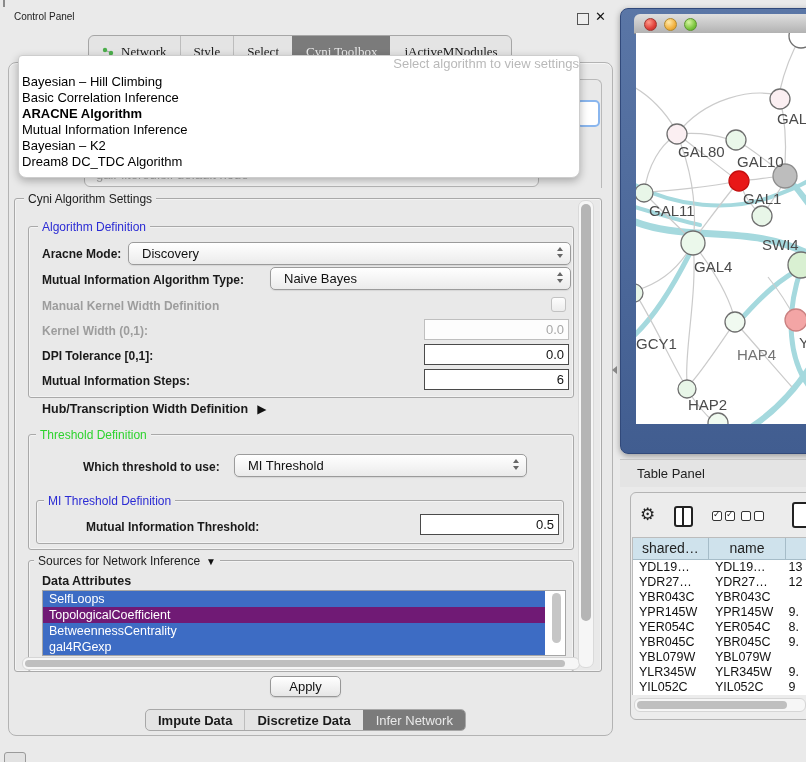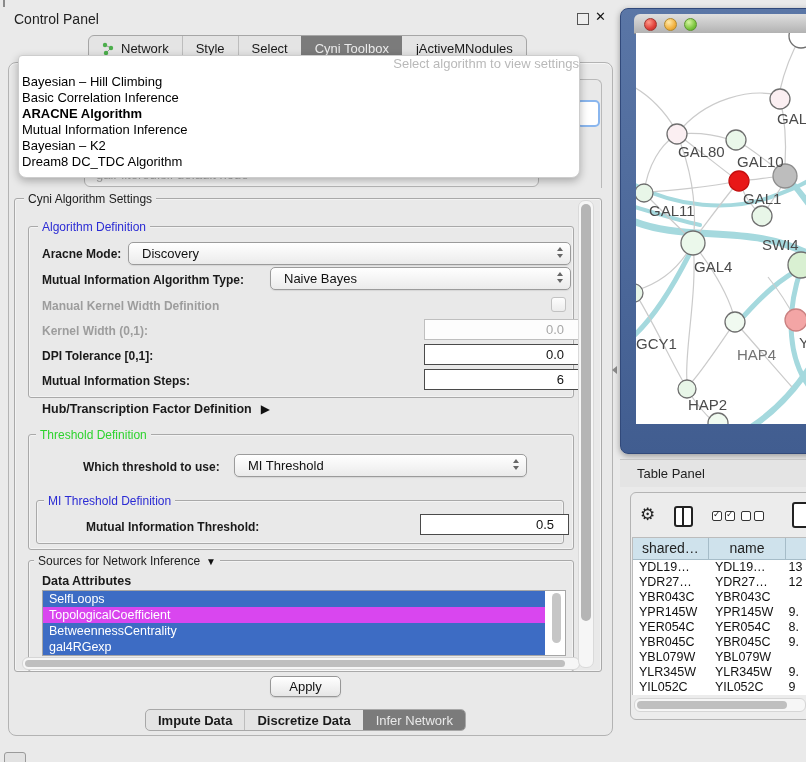--- a/index.html
+++ b/index.html
@@ -1,26 +1,26 @@
 <!DOCTYPE html>
 <html><head>
 <meta charset="utf-8">
 <style>
   html,body{margin:0;padding:0;background:#dcdcdc;}
   .app{position:relative;width:806px;height:762px;background:#eaeaea;overflow:hidden;
        font-family:"Liberation Sans","DejaVu Sans",sans-serif;color:#1c1c1c;}
   .abs{position:absolute;}
   
   .top-notch{left:3px;top:0;width:2px;height:7px;background:#8a8a8a;}
-  .cp-title{left:14px;top:11px;font-size:14px;color:#222;}
+  .cp-title{left:14px;top:11px;font-size:10px;color:#222;}
   .cp-float{left:577px;top:13px;width:10px;height:10px;border:1.5px solid #555;background:#eee;}
   .cp-close{left:595px;top:9px;font-size:13px;font-weight:bold;color:#111;}
   .tabbar{left:88px;top:35px;height:24px;display:flex;align-items:stretch;background:#e4e4e4;
           border:1px solid #a6a6a6;border-radius:6px;overflow:hidden;}
-  .tab{display:flex;align-items:center;padding:0 13px;font-size:13px;color:#1a1a1a;background:transparent;}
+  .tab{display:flex;align-items:flex-end;padding:0 13px;font-size:13px;color:#1a1a1a;background:transparent;font-family:Liberation Serif, serif;}
   .tab + .tab{border-left:1px solid #bdbdbd;}
   .tab.selected{background:#7b7b7b;color:#ececec;border-left-color:transparent;}
   .tab.selected + .tab{border-left-color:transparent;}
   .net-ico{width:13px;height:13px;margin-right:6px;}
   .main-panel{left:8px;top:62px;width:603px;height:672px;background:#e9e9e9;border:1px solid #b3b3b3;
               border-radius:8px;box-shadow:inset 0 1px 0 #f6f6f6;}
   
   .popup{left:18px;top:55px;width:560px;height:121px;background:#ffffff;border:1px solid #cdcdcd;
          border-radius:4px 4px 8px 8px;box-shadow:0 3px 8px rgba(0,0,0,.28);z-index:9;}
   .popup-prompt{text-align:right;color:#b9b9b9;font-size:13px;height:18px;}
@@ -41,21 +41,21 @@
   .flabel{position:absolute;font-size:12px;font-weight:bold;color:#1a1a1a;white-space:nowrap;}
   .flabel.dis{color:#9d9d9d;}
   .combo{position:absolute;height:21px;border:1px solid #9b9b9b;border-radius:5px;
          background:linear-gradient(#ffffff,#ebebeb);font-size:13px;color:#111;line-height:21px;
          padding-left:13px;box-shadow:0 1px 1px rgba(0,0,0,.08);}
   .stepper{position:absolute;right:7px;top:4px;}
   .tri{width:0;height:0;border-left:3.5px solid transparent;border-right:3.5px solid transparent;}
   .tri.up{border-bottom:4.5px solid #666;margin-bottom:2.5px;}
   .tri.down{border-top:4.5px solid #666;}
   .field{position:absolute;height:19px;background:#fff;border:1px solid #4a4a4a;font-size:13px;
-         color:#111;text-align:right;padding-right:14px;line-height:19px;}
+         color:#111;text-align:right;padding-right:4px;line-height:19px;}
   .field.dis{border-color:#bfbfbf;color:#a8a8a8;background:#fdfdfd;}
   .checkbox{position:absolute;width:13px;height:13px;border:1px solid #c2c2c2;border-radius:3px;
             background:linear-gradient(#fdfdfd,#ececec);}
   .arrow-r{display:inline-block;margin-left:9px;font-size:12px;color:#111;}
   .arrow-d{display:inline-block;margin-left:6px;font-size:10px;color:#111;}
   .attr-list{left:42px;top:590px;width:522px;height:64px;background:#fff;border:1px solid #a6a6a6;overflow:hidden;}
   .attr-item{height:16px;line-height:16px;font-size:12.5px;color:#fff;background:#3d6cc4;
              padding-left:6px;width:496px;}
   .vscroll{position:absolute;background:#f6f6f6;border:1px solid #dadada;border-radius:7px;}
   .vthumb{position:absolute;background:#b5b5b5;border-radius:5px;}
@@ -183,21 +183,21 @@
   <div class="flabel dis" style="left:42px;top:324px;">Kernel Width (0,1):</div>
   <div class="field dis" style="left:424px;top:319px;width:139px;">0.0</div>
 
   <div class="flabel" style="left:42px;top:349px;">DPI Tolerance [0,1]:</div>
   <div class="field" style="left:424px;top:344px;width:139px;">0.0</div>
 
   <div class="flabel" style="left:42px;top:374px;">Mutual Information Steps:</div>
   <div class="field" style="left:424px;top:369px;width:139px;">6</div>
 
   <div class="flabel" style="left:42px;top:402px;font-size:12.5px;">
-    <span>Hub/Transcription Factor Definition</span><span class="arrow-r">▶</span>
+    <span>Hub/Transcription Width Definition</span><span class="arrow-r">▶</span>
   </div>
 
   <div class="group" style="left:28px;top:434px;width:544px;height:114px;"></div>
   <div class="gtitle green" style="left:36px;top:428px;">Threshold Definition</div>
 
   <div class="flabel" style="left:83px;top:460px;">Which threshold to use:</div>
   <div class="combo" style="left:234px;top:454px;width:278px;">
     <span>MI Threshold</span>
     <span class="stepper">
         <span class="tri up" style="display:block"></span>
@@ -211,21 +211,21 @@
   <div class="field" style="left:420px;top:514px;width:133px;">0.5</div>
 
   <div class="group" style="left:28px;top:560px;width:544px;height:110px;"></div>
   <div class="gtitle" style="left:34px;top:554px;">
     <span>Sources for Network Inference</span><span class="arrow-d">▼</span>
   </div>
   <div class="flabel" style="left:42px;top:574px;font-size:12.5px;">Data Attributes</div>
 
   <div class="abs attr-list" id="attr-list">
       <div class="attr-item" style="background: rgb(61, 108, 196);">SelfLoops</div>
-      <div class="attr-item" style="background: #d946ef;">TopologicalCoefficient</div>
+      <div class="attr-item" style="background: #701a75;">TopologicalCoefficient</div>
       <div class="attr-item" style="background: rgb(61, 108, 196);">BetweennessCentrality</div>
       <div class="attr-item" style="background: rgb(61, 108, 196);">gal4RGexp</div>
     </div>
   <div class="vscroll" style="left:551px;top:591px;width:11px;height:62px;border:none;background:#fff;">
     <div class="vthumb" style="left:1px;top:2px;width:9px;height:50px;background:#c6c6c6;"></div>
   </div>
   <div class="hscroll" style="left:22px;top:657px;width:556px;height:11px;">
     <div class="hthumb" style="left:2px;top:2px;width:540px;height:7px;"></div>
   </div>
 

